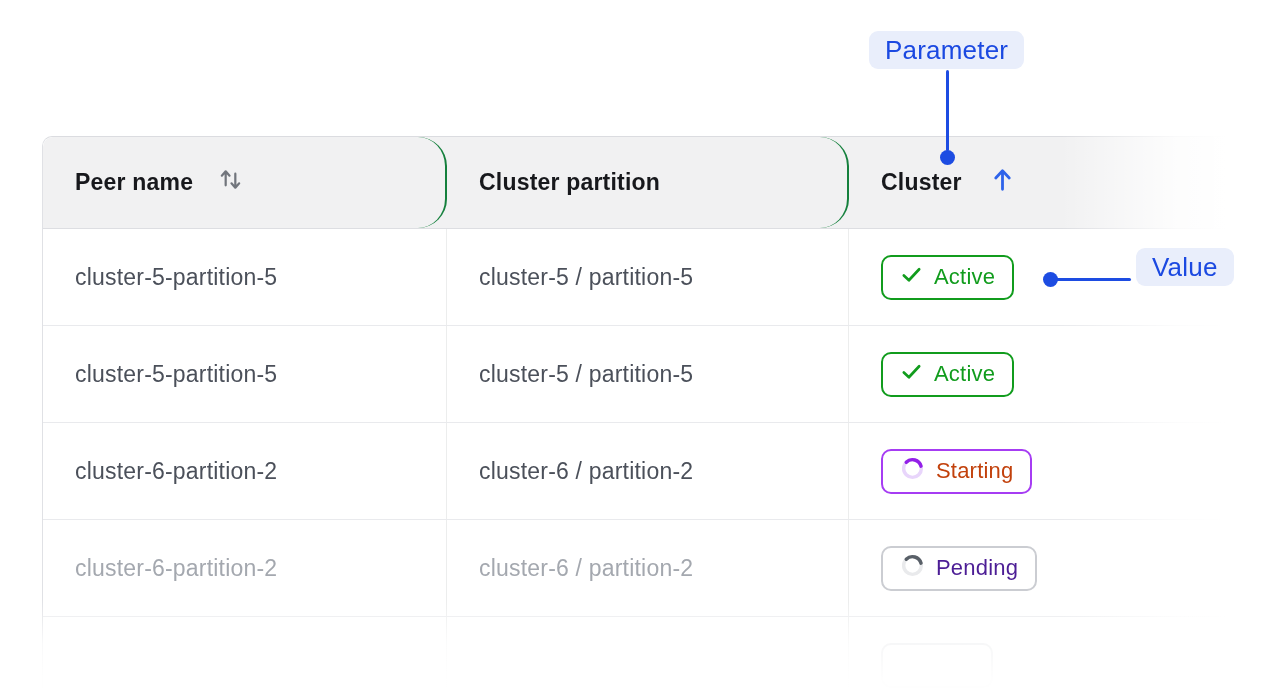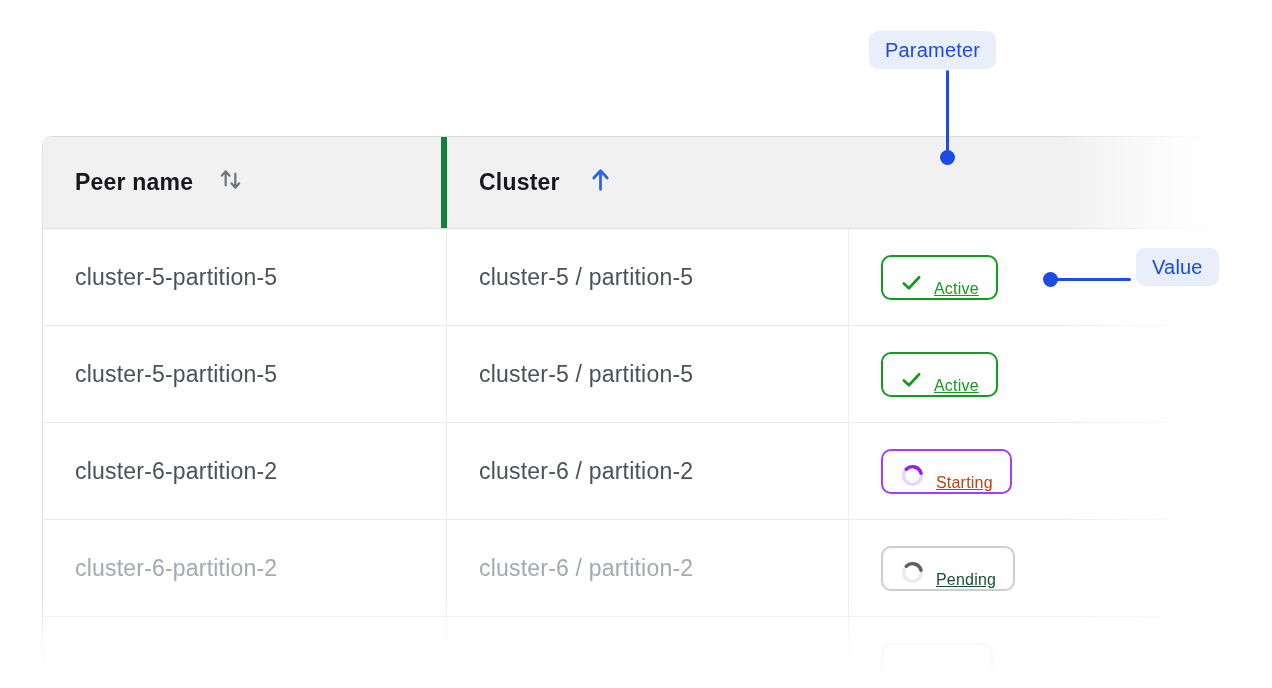--- a/index.html
+++ b/index.html
@@ -38,21 +38,21 @@
     padding-left: 32px;
     font-size: 23px;
     font-weight: 700;
     color: #17181c;
     letter-spacing: 0.2px;
     cursor: pointer;
   }
   .col-peer   { width: 404px; }
   .col-part   { width: 402px; }
   .col-status { flex: 1; }
-  .th.col-peer, .th.col-part { border-right: 6px solid #15803d; }
+  .th.col-peer, .th.col-part { border-right: 2px solid #15803d; border-radius: 29px; }
 
   .tr {
     display: flex;
     height: 97px;
     border-bottom: 1px solid #e9eaed;
     background: #ffffff;
   }
   .tr.partial { border-bottom: none; }
   .td {
     display: flex;
@@ -64,49 +64,48 @@
   }
   .td.col-peer, .td.col-part { border-right: 1px solid #eceded; }
   .tr.dimmed .td { color: #a4a8af; }
 
   .sort-icon  { margin-left: 24px; flex: none; }
   .asc-icon   { margin-left: 28px; flex: none; }
 
   
   .badge {
     display: inline-flex;
-    align-items: flex-end;
+    align-items: center;
     gap: 11px;
     height: 45px;
     padding: 0 17px;
     border-radius: 10px;
     border: 2px solid;
-    font-size: 16px;
+    font-size: 22px;
     font-weight: 500;
     background: #ffffff;
     letter-spacing: 0.2px;
-    text-decoration: underline;
   }
   .badge-active   { border-color: #119c1d; color: #119c1d; }
   .badge-starting { border-color: #a63cf3; color: #c2410c; }
-  .badge-pending  { border-color: #cbcdd2; color: #14532d; }
+  .badge-pending  { border-color: #cbcdd2; color: #4c1d95; }
   .badge-partial  { border-color: #d6d8dc; width: 112px; padding: 0; }
 
   
   .callout-chip {
     position: absolute;
     display: inline-flex;
     align-items: center;
     justify-content: center;
     height: 38px;
     padding: 0 16px;
     border-radius: 9px;
     background: #e9eefb;
     color: #1b49e1;
-    font-size: 20px;
+    font-size: 26px;
     font-weight: 500;
     z-index: 10;
     letter-spacing: 0.2px;
   }
   .chip-parameter { left: 869px; top: 31px; }
   .chip-value     { left: 1136px; top: 248px; }
 
   .connector { position: absolute; background: #1d4ce2; z-index: 10; border-radius: 2px; }
   .connector-v { left: 946px; top: 70px; width: 3px; height: 81px; }
   .connector-h { left: 1051px; top: 278px; width: 80px; height: 3px; }
@@ -149,20 +148,23 @@
     <div class="thead">
       <div class="th col-peer">
         <span>Peer name</span>
         <span class="sort-icon">
           <svg width="27" height="27" viewBox="0 0 28 28" fill="none" stroke="#71757c" stroke-width="2.3" stroke-linecap="round" stroke-linejoin="round">
             <path d="M9 20 V6 M5 10 L9 5.5 L13 10"></path>
             <path d="M19 8 V22 M15 18 L19 22.5 L23 18"></path>
           </svg>
         </span>
       </div>
+      <div class="th col-part">
+        <span>Cluster partition</span>
+      </div>
       <div class="th col-status">
         <span>Cluster</span>
         <span class="asc-icon">
           <svg width="25" height="27" viewBox="0 0 24 26" fill="none" stroke="#2e63ea" stroke-width="2.7" stroke-linecap="round" stroke-linejoin="round">
             <path d="M12 22.5 V5 M5.5 11.5 L12 4.5 L18.5 11.5"></path>
           </svg>
         </span>
       </div>
     </div>
 

